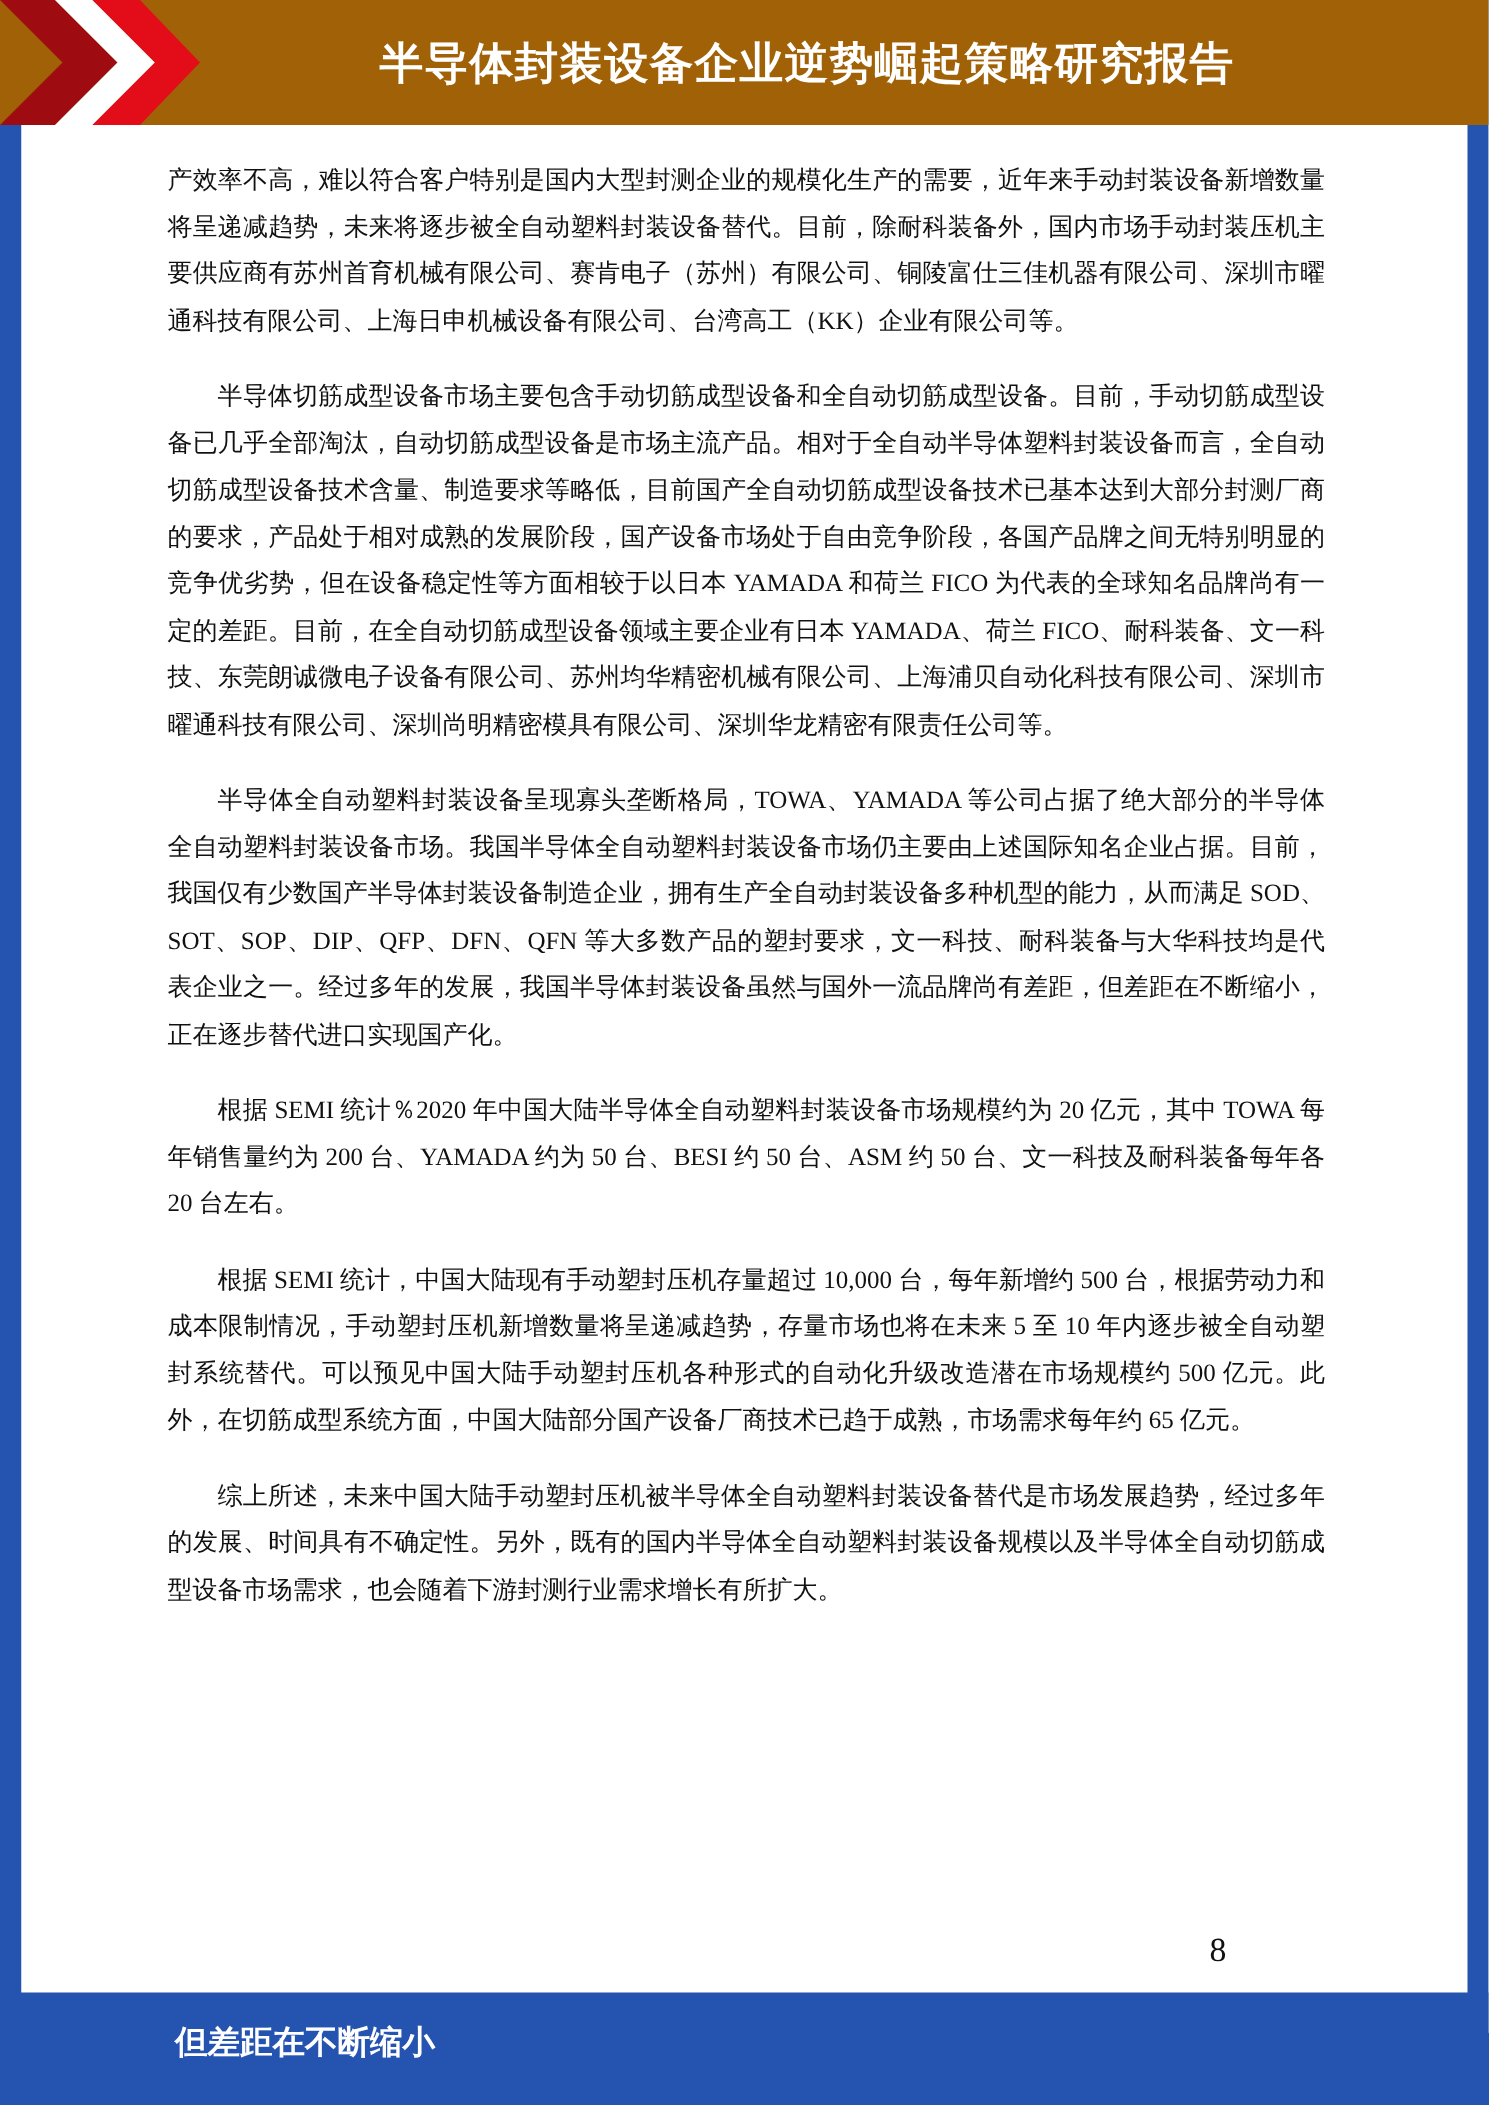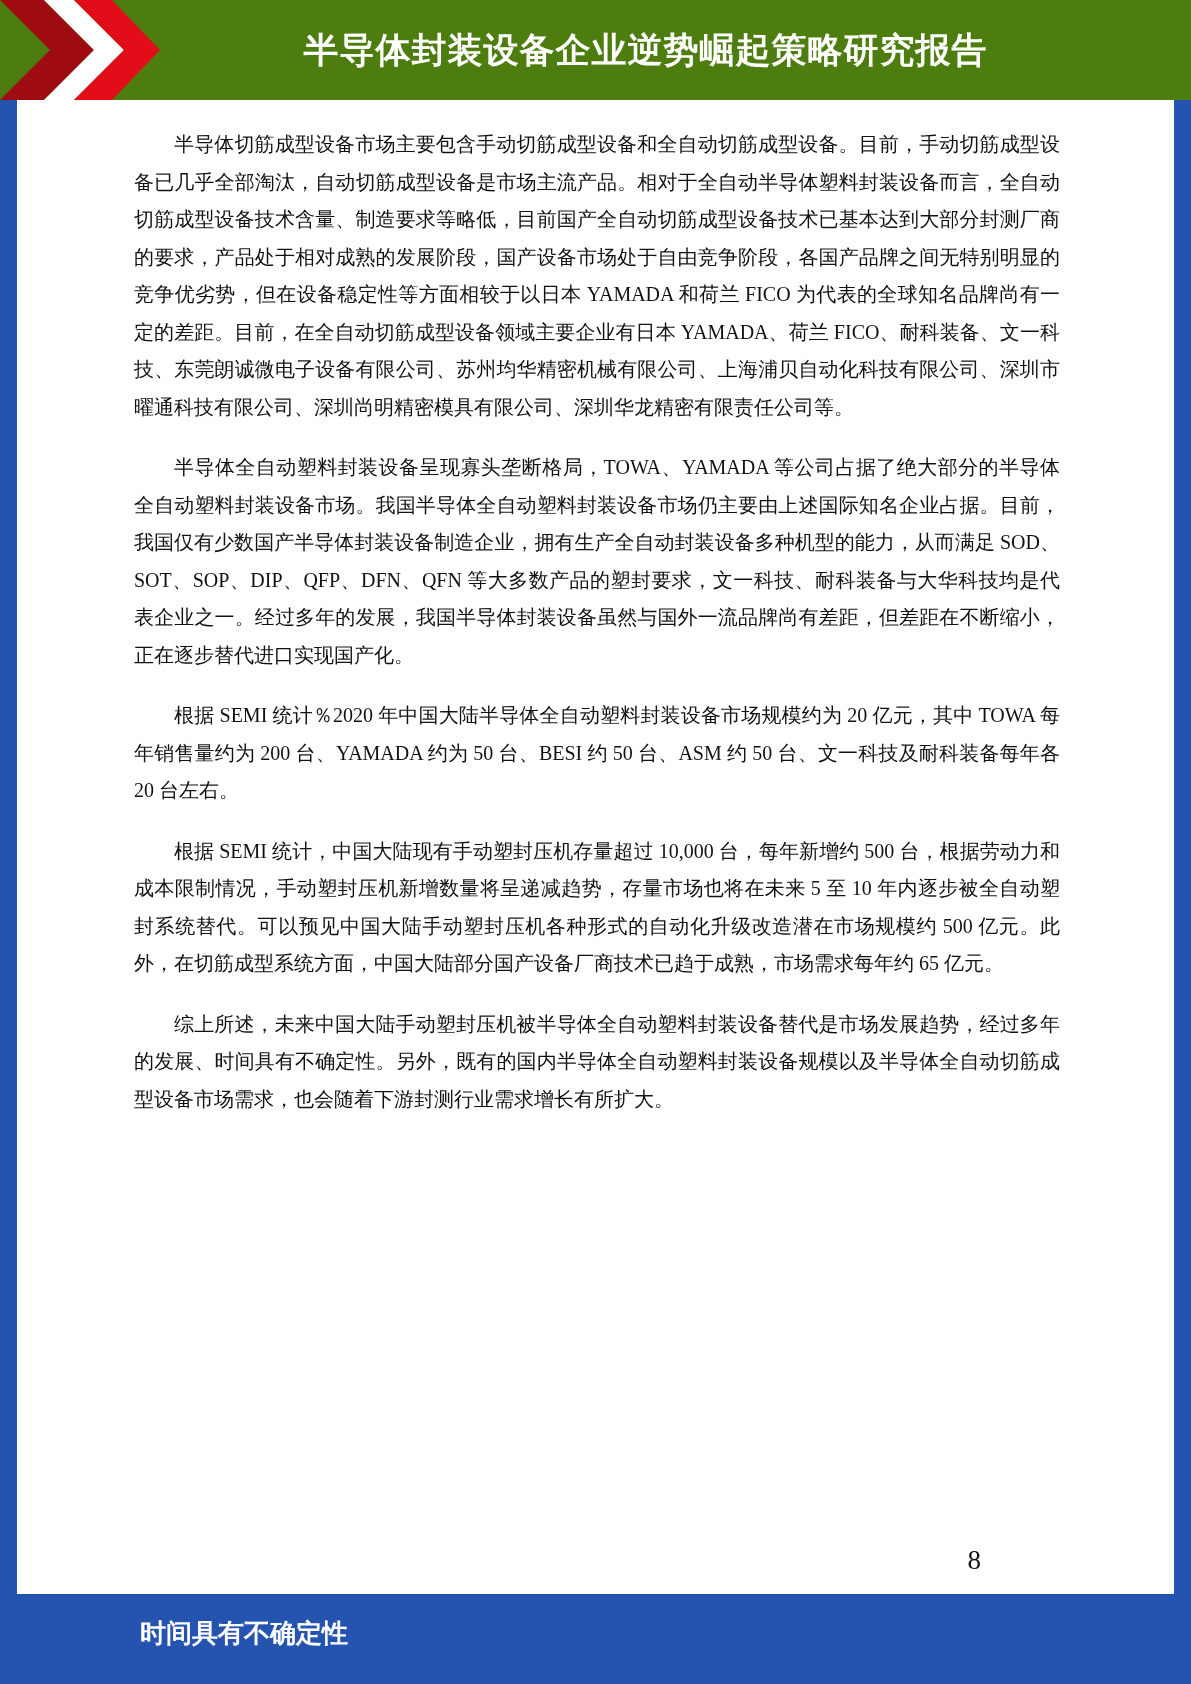--- a/index.html
+++ b/index.html
@@ -24,21 +24,21 @@
   .edge.left { left: 0; }
   .edge.right { right: 0; }
 
   
   .banner {
     position: absolute;
     top: 0;
     left: 0;
     right: 0;
     height: 100px;
-    background: #4d7c0f;
+    background: #a16207;
   }
   .banner-arrow {
     position: absolute;
     left: 0;
     top: 0;
     width: 160px;
     height: 100px;
   }
   .banner-title {
     position: absolute;
@@ -130,26 +130,27 @@
   <div class="banner">
     <svg class="banner-arrow" viewBox="0 0 160 100" xmlns="http://www.w3.org/2000/svg">
       <polygon points="0,0 44,0 94,50 44,100 0,100 50,50" fill="#9e0b10"></polygon>
       <polygon points="44,0 74,0 124,50 74,100 44,100 94,50" fill="#ffffff"></polygon>
       <polygon points="74,0 112,0 160,50 112,100 74,100 124,50" fill="#e30d1a"></polygon>
     </svg>
     <div class="banner-title">半导体封装设备企业逆势崛起策略研究报告</div>
   </div>
 
   <div class="content">
+    <p>产效率不高，难以符合客户特别是国内大型封测企业的规模化生产的需要，近年来手动封装设备新增数量将呈递减趋势，未来将逐步被全自动塑料封装设备替代。目前，除耐科装备外，国内市场手动封装压机主要供应商有苏州首育机械有限公司、赛肯电子（苏州）有限公司、铜陵富仕三佳机器有限公司、深圳市曜通科技有限公司、上海日申机械设备有限公司、台湾高工（KK）企业有限公司等。</p>
     <p class="indent">半导体切筋成型设备市场主要包含手动切筋成型设备和全自动切筋成型设备。目前，手动切筋成型设备已几乎全部淘汰，自动切筋成型设备是市场主流产品。相对于全自动半导体塑料封装设备而言，全自动切筋成型设备技术含量、制造要求等略低，目前国产全自动切筋成型设备技术已基本达到大部分封测厂商的要求，产品处于相对成熟的发展阶段，国产设备市场处于自由竞争阶段，各国产品牌之间无特别明显的竞争优劣势，但在设备稳定性等方面相较于以日本 YAMADA 和荷兰 FICO 为代表的全球知名品牌尚有一定的差距。目前，在全自动切筋成型设备领域主要企业有日本 YAMADA、荷兰 FICO、耐科装备、文一科技、东莞朗诚微电子设备有限公司、苏州均华精密机械有限公司、上海浦贝自动化科技有限公司、深圳市曜通科技有限公司、深圳尚明精密模具有限公司、深圳华龙精密有限责任公司等。</p>
     <p class="indent">半导体全自动塑料封装设备呈现寡头垄断格局，TOWA、YAMADA 等公司占据了绝大部分的半导体全自动塑料封装设备市场。我国半导体全自动塑料封装设备市场仍主要由上述国际知名企业占据。目前，我国仅有少数国产半导体封装设备制造企业，拥有生产全自动封装设备多种机型的能力，从而满足 SOD、SOT、SOP、DIP、QFP、DFN、QFN 等大多数产品的塑封要求，文一科技、耐科装备与大华科技均是代表企业之一。经过多年的发展，我国半导体封装设备虽然与国外一流品牌尚有差距，但差距在不断缩小，正在逐步替代进口实现国产化。</p>
     <p class="indent">根据 SEMI 统计％2020 年中国大陆半导体全自动塑料封装设备市场规模约为 20 亿元，其中 TOWA 每年销售量约为 200 台、YAMADA 约为 50 台、BESI 约 50 台、ASM 约 50 台、文一科技及耐科装备每年各 20 台左右。</p>
     <p class="indent">根据 SEMI 统计，中国大陆现有手动塑封压机存量超过 10,000 台，每年新增约 500 台，根据劳动力和成本限制情况，手动塑封压机新增数量将呈递减趋势，存量市场也将在未来 5 至 10 年内逐步被全自动塑封系统替代。可以预见中国大陆手动塑封压机各种形式的自动化升级改造潜在市场规模约 500 亿元。此外，在切筋成型系统方面，中国大陆部分国产设备厂商技术已趋于成熟，市场需求每年约 65 亿元。</p>
     <p class="indent">综上所述，未来中国大陆手动塑封压机被半导体全自动塑料封装设备替代是市场发展趋势，经过多年的发展、时间具有不确定性。另外，既有的国内半导体全自动塑料封装设备规模以及半导体全自动切筋成型设备市场需求，也会随着下游封测行业需求增长有所扩大。</p>
   </div>
 
   <div class="page-number">8</div>
 
   <div class="footer">
-    <div class="footer-left">时间具有不确定性</div>
+    <div class="footer-left">但差距在不断缩小</div>
   </div>
 
 </div>
 
 </body></html>

